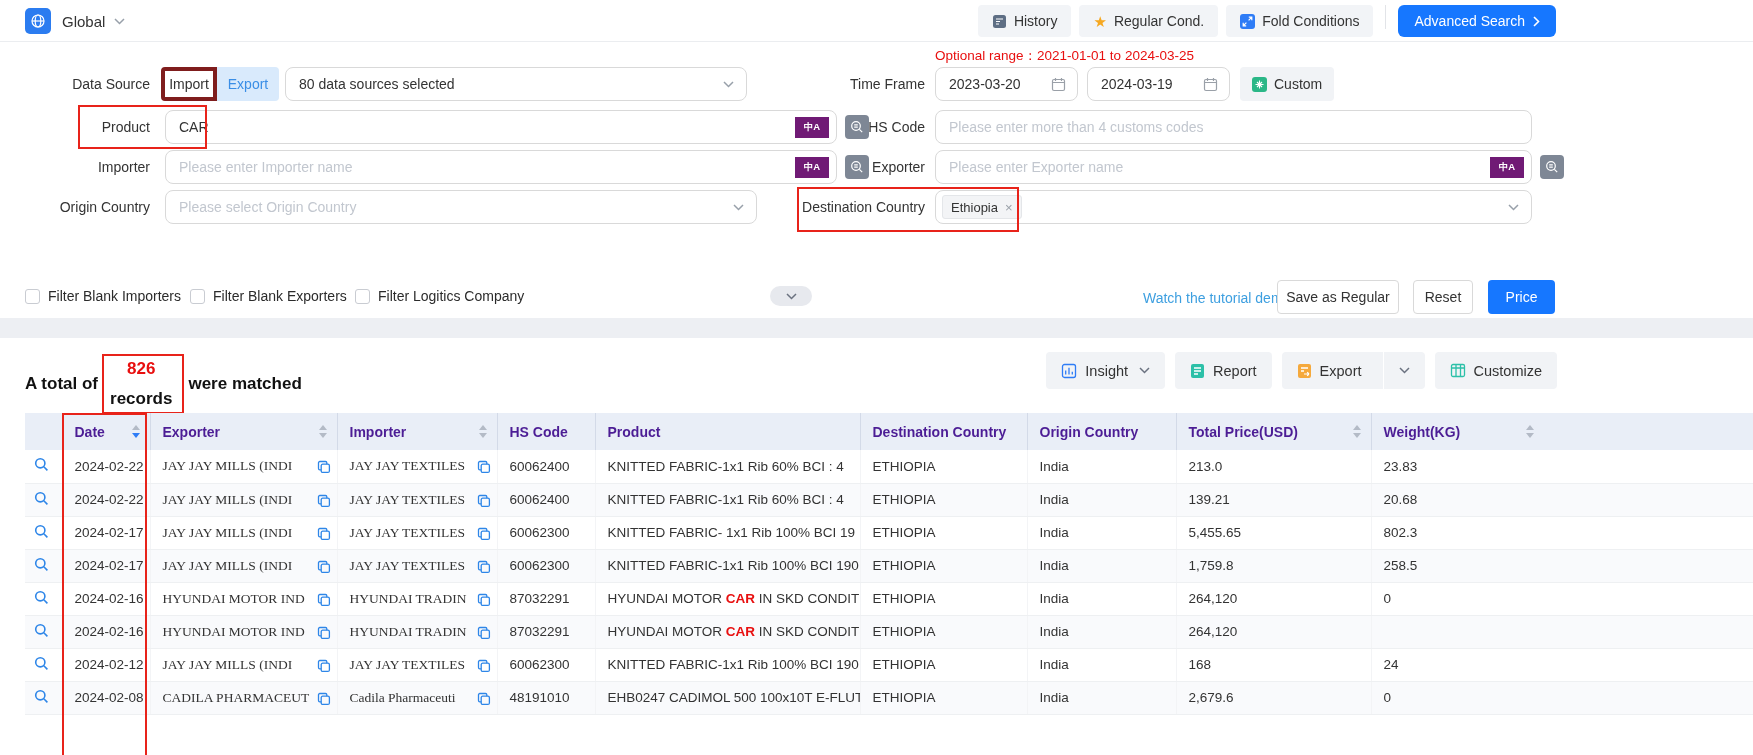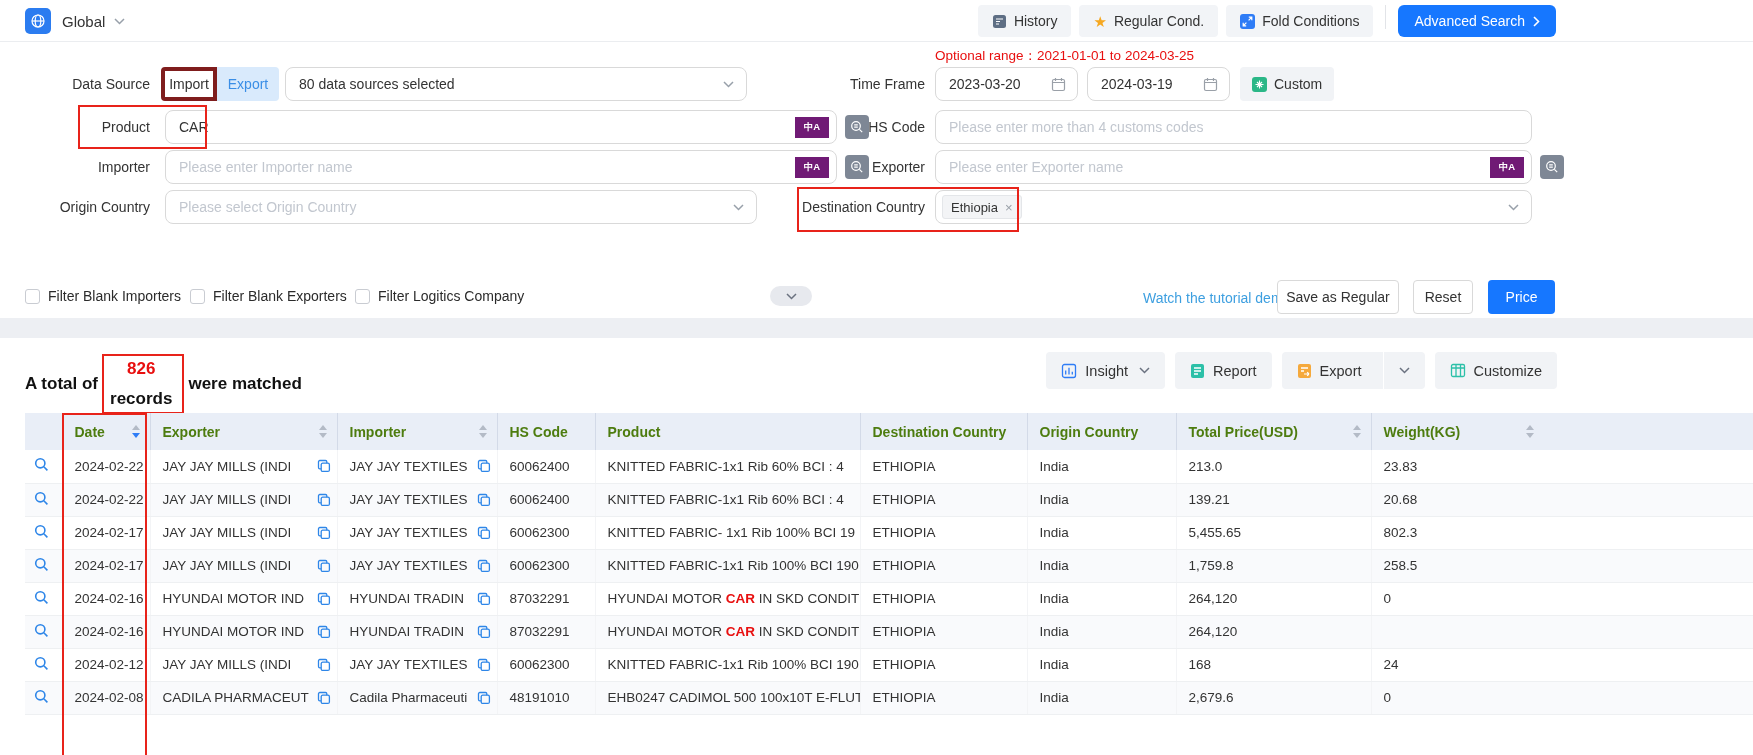--- a/index.html
+++ b/index.html
@@ -74,35 +74,35 @@
   .res-btn { height:37px; display:flex; align-items:center; gap:8px; padding:0 15px; background:#f1f3f6;
     border-radius:4px; font-size:14.5px; color:#333; cursor:pointer; }
   .res-btn .chev { margin-left:3px; }
   .split { padding:0; }
   .split .main-part { display:flex; align-items:center; gap:8px; padding:0 13px 0 15px; height:37px; cursor:pointer; }
   .split .arrow-part { width:42px; height:37px; display:flex; align-items:center; justify-content:center;
     border-left:1px solid #fff; cursor:pointer; }
 
   
   table { position:absolute; left:25px; top:75px; width:1728px; border-collapse:collapse; table-layout:fixed; }
-  thead th { height:37px; background:#e9eef7; font-size:14px; font-weight:bold; color:#4d7c0f; text-align:left;
+  thead th { height:37px; background:#e9eef7; font-size:14px; font-weight:bold; color:#4c1d95; text-align:left;
     padding:0 0 0 12px; border-right:1px solid #d3dae8; }
   thead th:last-child { border-right:none; }
   .th-flex { display:flex; align-items:center; justify-content:space-between; padding-right:10px; }
   .th-flex.narrow { width:160px; }
   .sort { display:inline-flex; flex-direction:column; gap:3px; cursor:pointer; }
   .sort i { width:0; height:0; border-left:4px solid transparent; border-right:4px solid transparent; display:block; }
   .sort .up { border-bottom:5px solid #b3bac6; }
   .sort .dn { border-top:5px solid #b3bac6; }
   .sort .dn.active { border-top-color:#2e7cf6; }
   tbody td { height:33px; font-size:13.5px; color:#333; padding:0 6px 0 12px; border-bottom:1px solid #eef0f2;
     border-right:1px solid #f3f4f6; white-space:nowrap; overflow:hidden; }
   tbody td:last-child { border-right:none; }
   tbody tr:nth-child(even) td { background:#f9fafc; }
-  .cell-flex { display:flex; align-items:center; justify-content:space-between; }
+  .cell-flex { display:flex; align-items:flex-end; justify-content:space-between;font-family:Liberation Serif, serif; }
   .c-view { text-align:center; padding-left:2px; }
   .hl { color:#e80f0f; font-weight:bold; }
 
   
   .ann { position:absolute; border:2px solid #e8231a; z-index:50; pointer-events:none; }
   .ann-product { left:78px; top:105px; width:129px; height:44px; }
   .ann-dest { left:797px; top:187px; width:222px; height:45px; }
   .ann-dates { left:62px; top:413px; width:85px; height:342px; border-bottom:none; }
 
   .icon { display:inline-flex; align-items:center; justify-content:center; }

